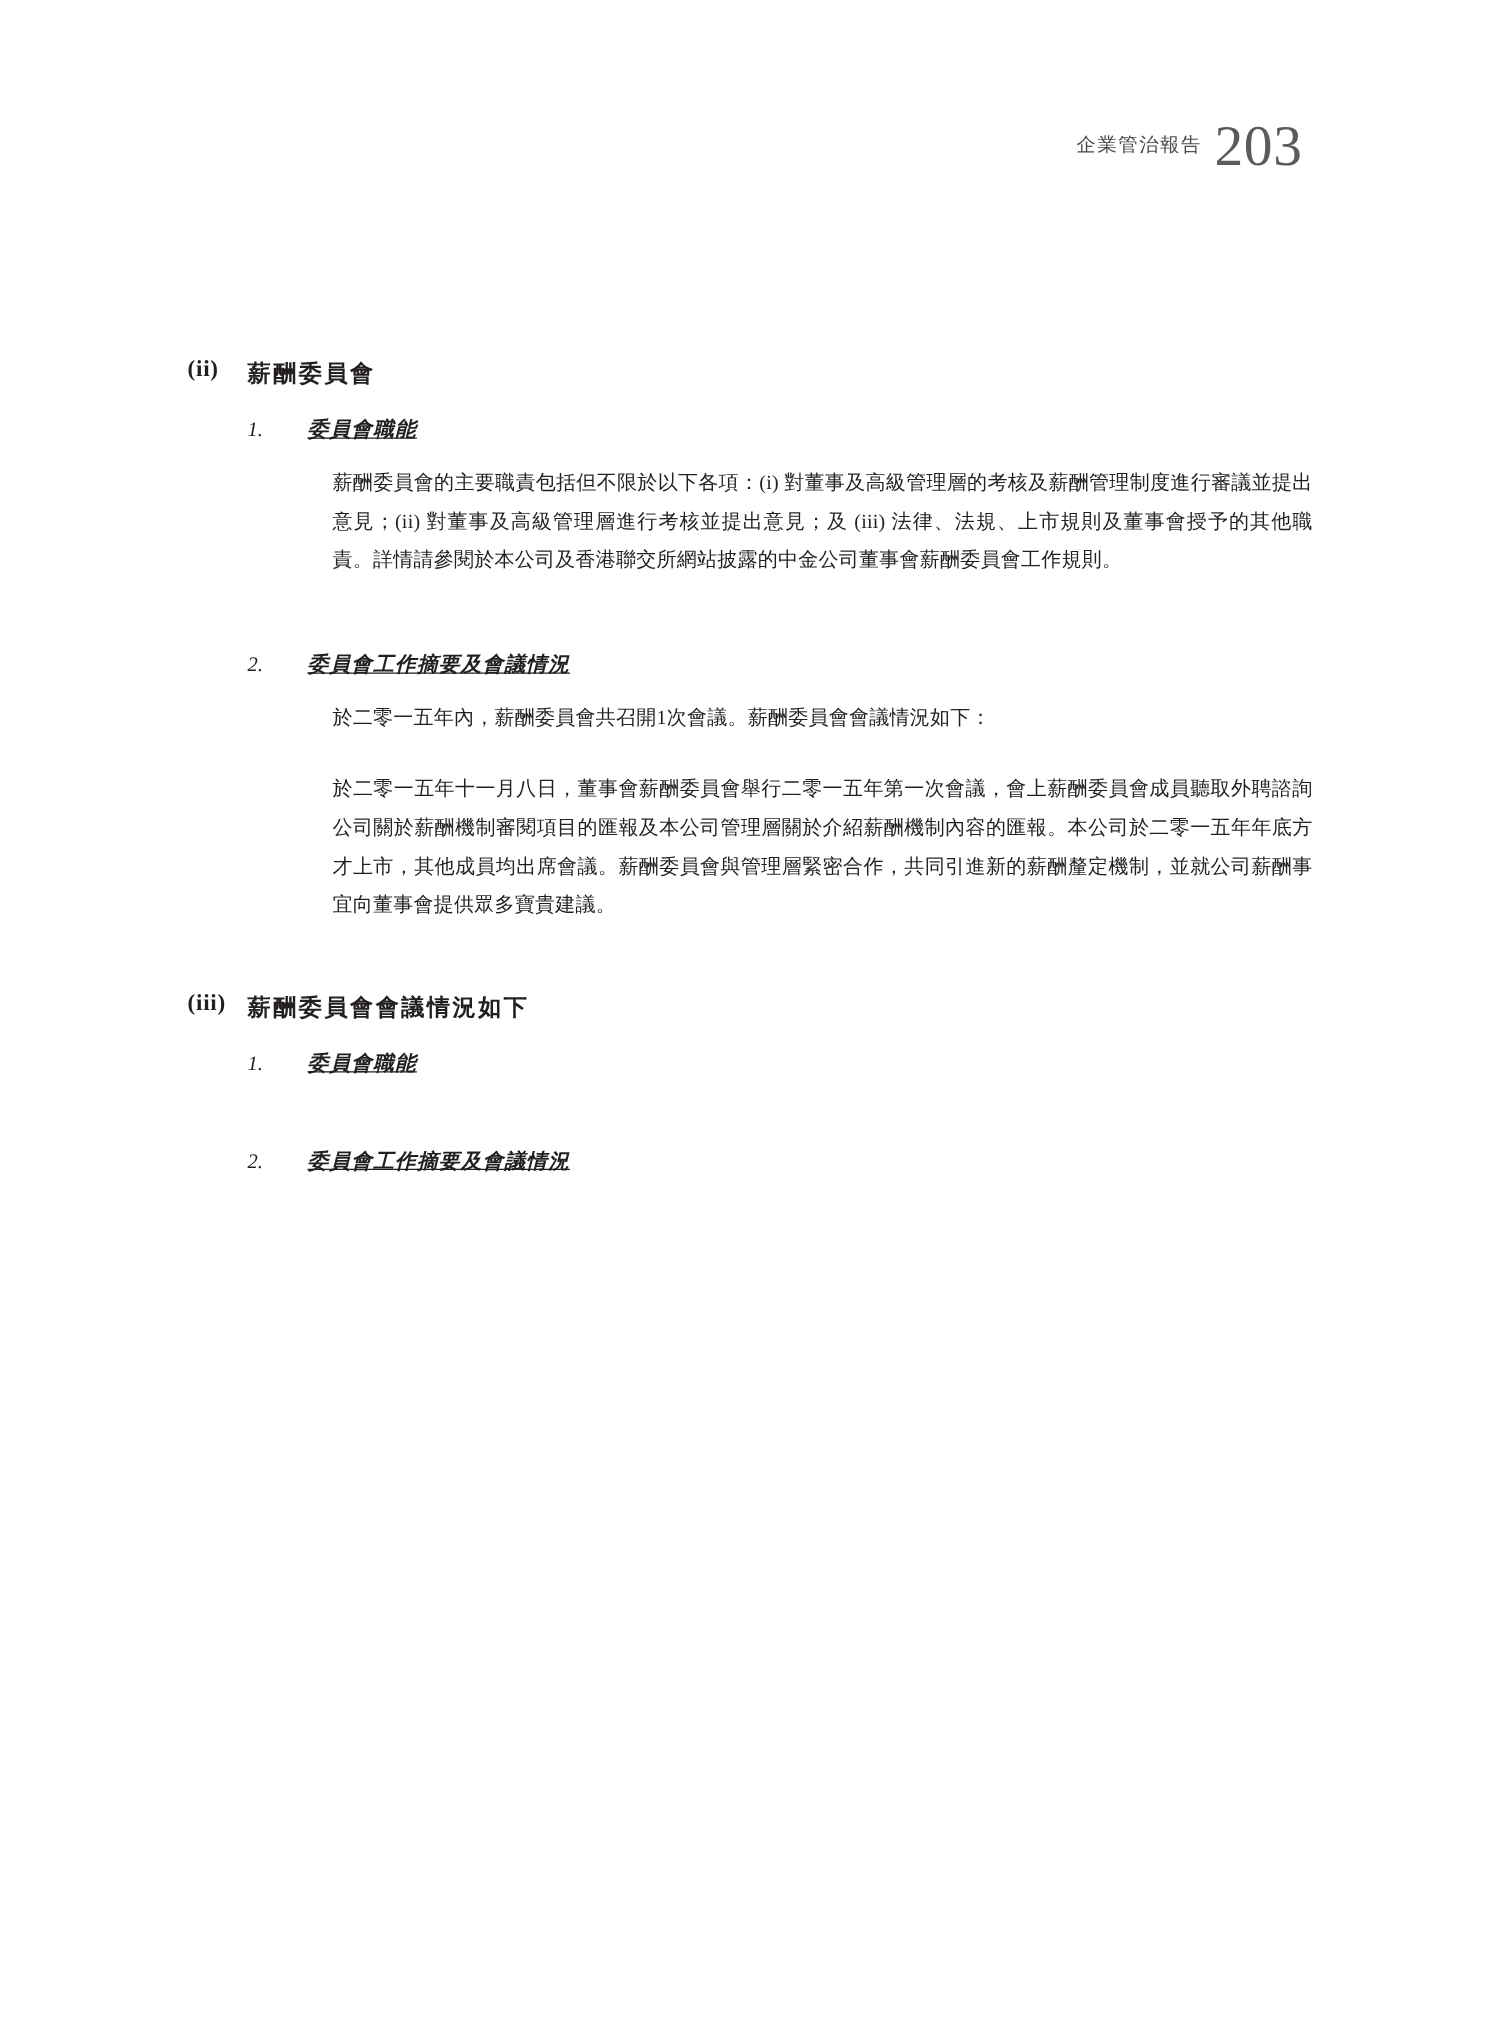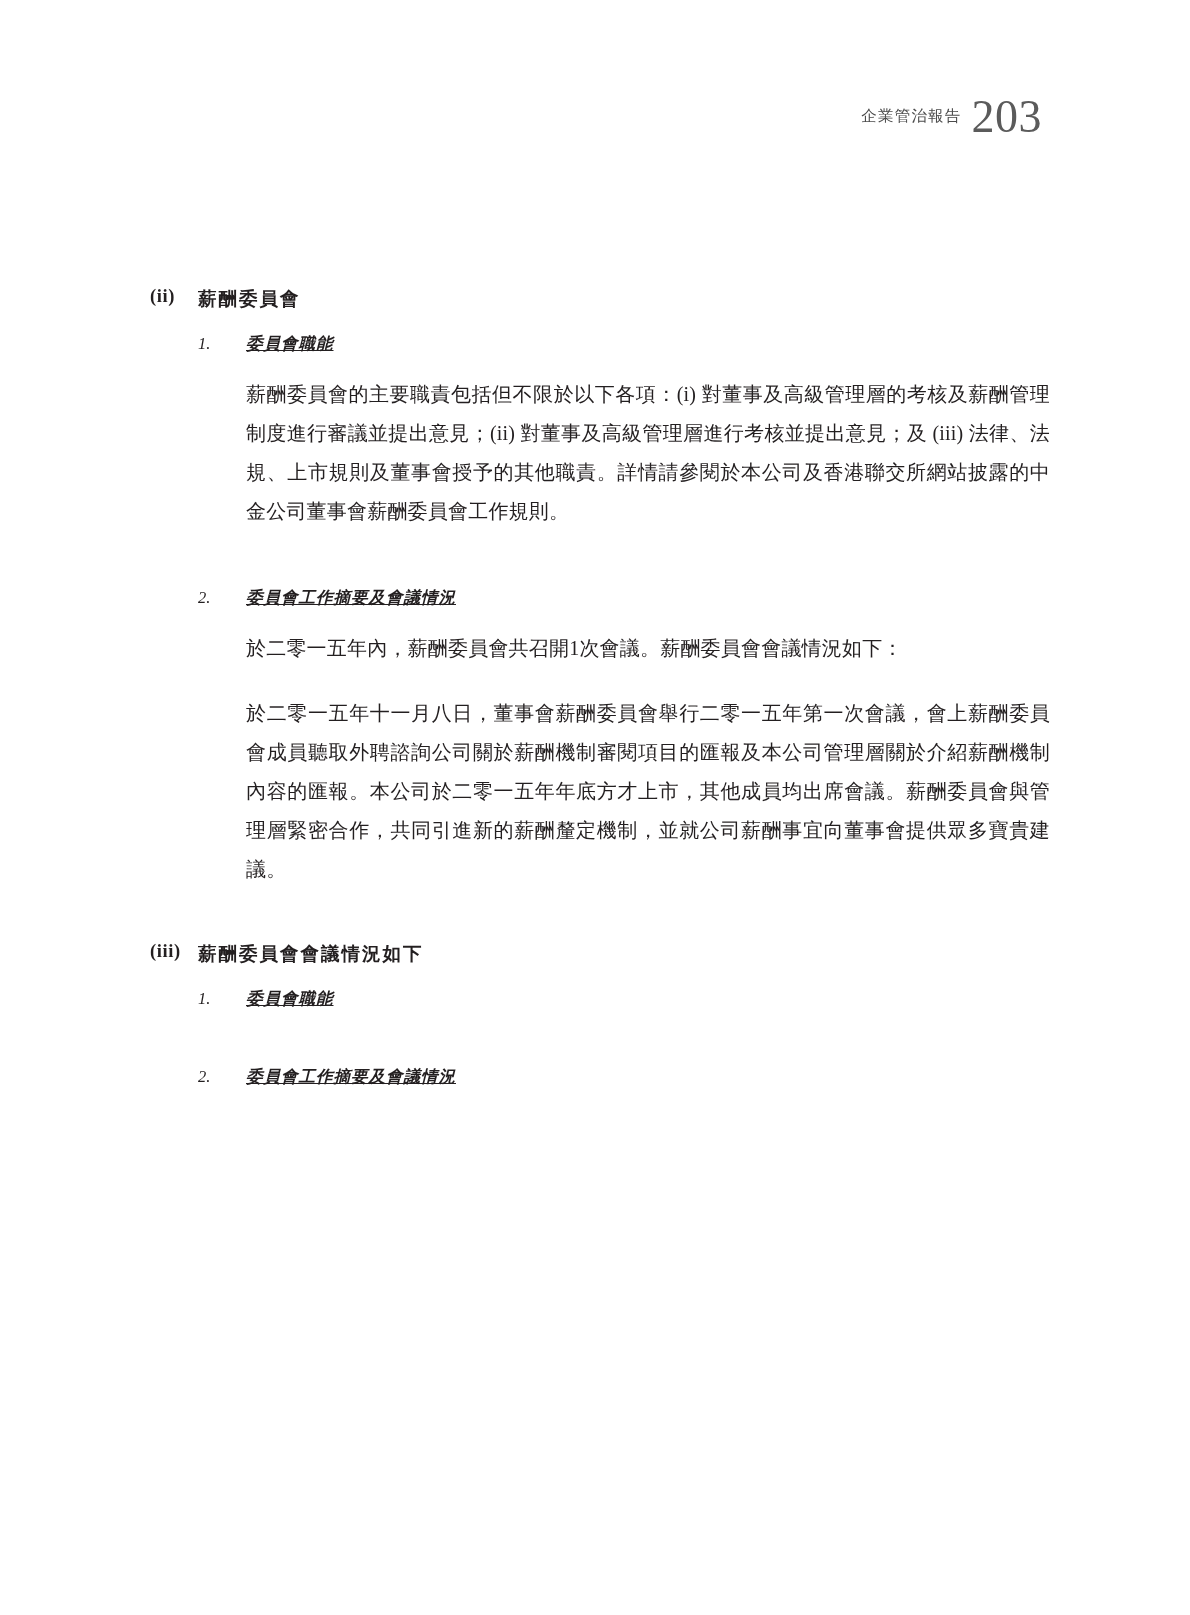--- a/index.html
+++ b/index.html
@@ -76,22 +76,22 @@
   }
   .item-head .num {
     width: 48px;
     flex: 0 0 48px;
     font-style: italic;
     font-weight: normal;
   }
   .item-head .label { letter-spacing: 1px; text-decoration: underline; }
 
   .para {
-    margin-left: 48px;
-    font-size: 20px;
+    margin-left: 68px;
+    font-size: 16px;
     line-height: 1.95;
     text-align: justify;
     text-justify: inter-character;
     letter-spacing: 0.2px;
     color: #231f20;
   }
   .para + .para { margin-top: 26px; }
 
   .gap-lg { height: 30px; }
   .gap-sec { height: 26px; }

